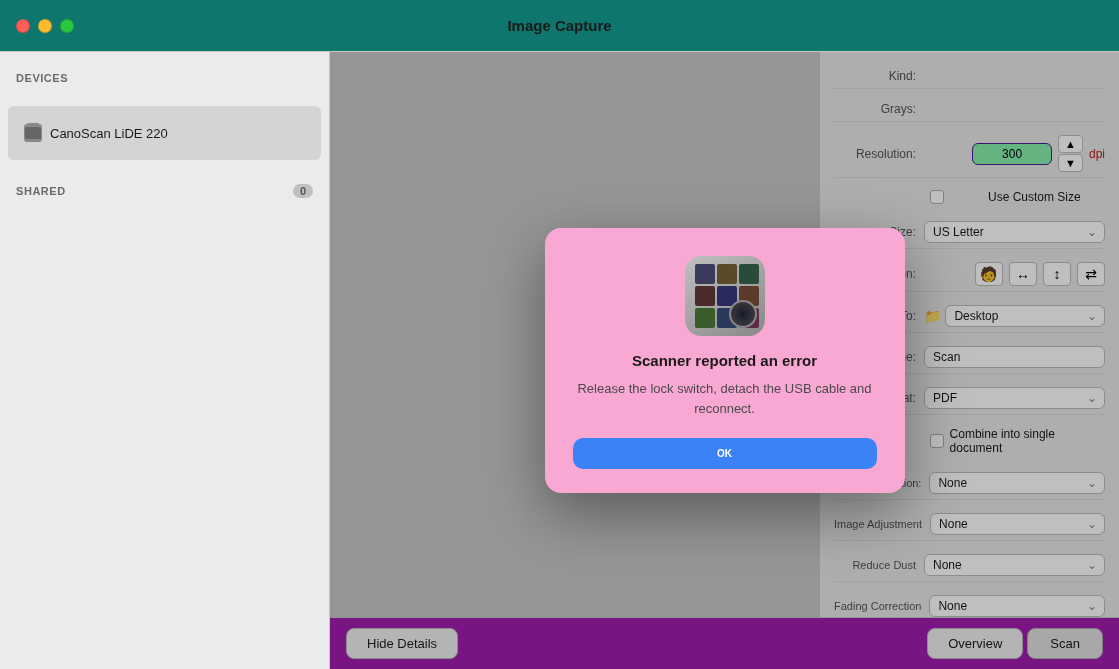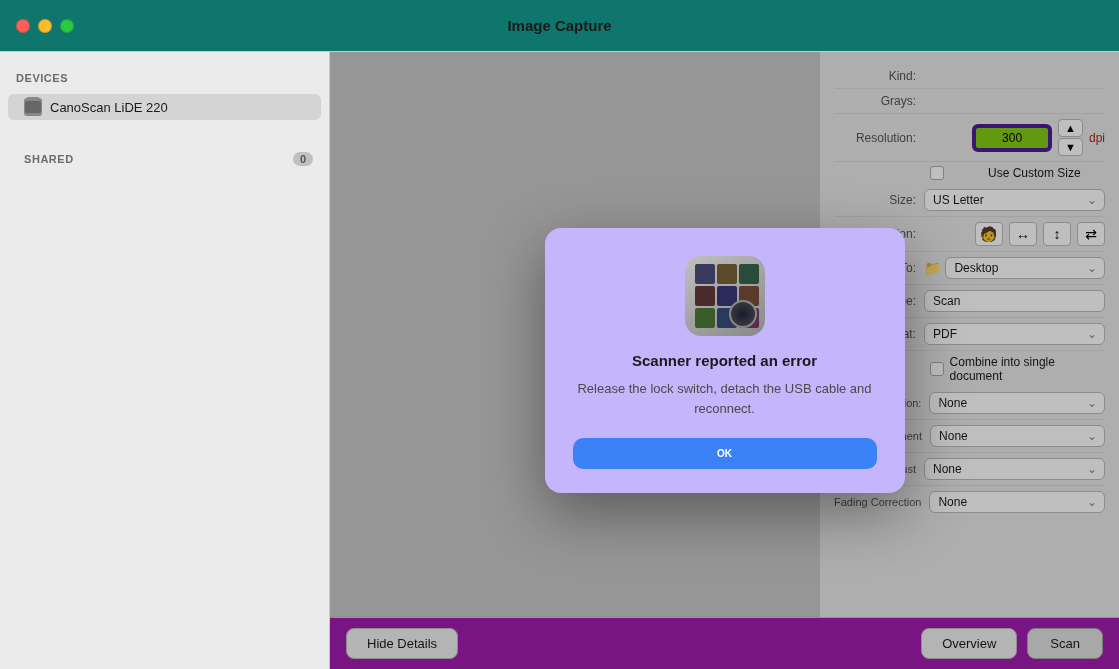--- a/index.html
+++ b/index.html
@@ -62,43 +62,42 @@
     .sidebar-section-header {
       font-size: 11px;
       font-weight: 700;
       color: #6b6b6b;
       padding: 4px 16px 6px;
       letter-spacing: 0.05em;
     }
     .sidebar-item {
       display: flex;
       align-items: center;
-      padding: 4px 16px;
+      padding: 18px 16px;
       background: #d4d4d4;
-      margin: 4px 8px;
+      margin: 16px 8px;
       border-radius: 6px;
       gap: 8px;
     }
     .sidebar-item-icon {
       width: 18px;
       height: 18px;
       background: #888;
       border-radius: 3px;
       display: flex;
       align-items: center;
       justify-content: center;
     }
     .sidebar-item-label {
       font-size: 13px;
       color: #1a1a1a;
       font-weight: 500;
     }
     .sidebar-section-shared {
-      margin-top: 28px;
-      padding-left: 8px;
+      margin-top: 20px;
     }
     .shared-header-row {
       display: flex;
       align-items: center;
       justify-content: space-between;
       padding: 4px 16px 6px;
     }
     .shared-count-badge {
       background: #c0c0c0;
       border-radius: 10px;
@@ -115,21 +114,21 @@
     }
 
     
     .right-panel {
       width: 300px;
       background: #e8e8e8;
       border-left: 1px solid #c8c8c8;
       padding: 12px 14px;
       display: flex;
       flex-direction: column;
-      gap: 0;
+      gap: 8px;
       overflow: hidden;
     }
     .settings-row {
       display: flex;
       align-items: center;
       justify-content: space-between;
       padding: 5px 0;
       border-bottom: 1px solid #d8d8d8;
     }
     .settings-row:last-of-type {
@@ -166,22 +165,22 @@
       color: #1a1a1a;
       appearance: none;
       -webkit-appearance: none;
     }
     .resolution-row {
       display: flex;
       align-items: center;
       gap: 6px;
     }
     .resolution-input {
-      background: #84cc16;
-      border: 4px solid #4c1d95;
+      background: #86efac;
+      border: 1px solid #4c1d95;
       border-radius: 6px;
       padding: 3px 8px;
       font-size: 12px;
       width: 80px;
       text-align: center;
     }
     .resolution-unit {
       font-size: 12px;
       color: #b91c1c;
     }
@@ -271,38 +270,38 @@
       border: 1px solid #aaa;
       border-radius: 8px;
       padding: 7px 22px;
       font-size: 13px;
       color: #1a1a1a;
       cursor: pointer;
       font-weight: 500;
     }
     .bottom-right-btns {
       display: flex;
-      gap: 10px;
+      gap: 4px;
     }
 
     
     .modal-overlay {
       position: absolute;
       top: 0;
       left: 0;
       right: 0;
       bottom: 0;
       background: rgba(0,0,0,0.25);
       display: flex;
       align-items: center;
       justify-content: center;
       z-index: 100;
     }
     .modal {
-      background: #c4b5fd;
+      background: #f9a8d4;
       border-radius: 16px;
       width: 360px;
       padding: 28px 28px 24px;
       box-shadow: 0 20px 60px rgba(0,0,0,0.4);
       display: flex;
       flex-direction: column;
       align-items: center;
       text-align: center;
     }
     .modal-icon {

